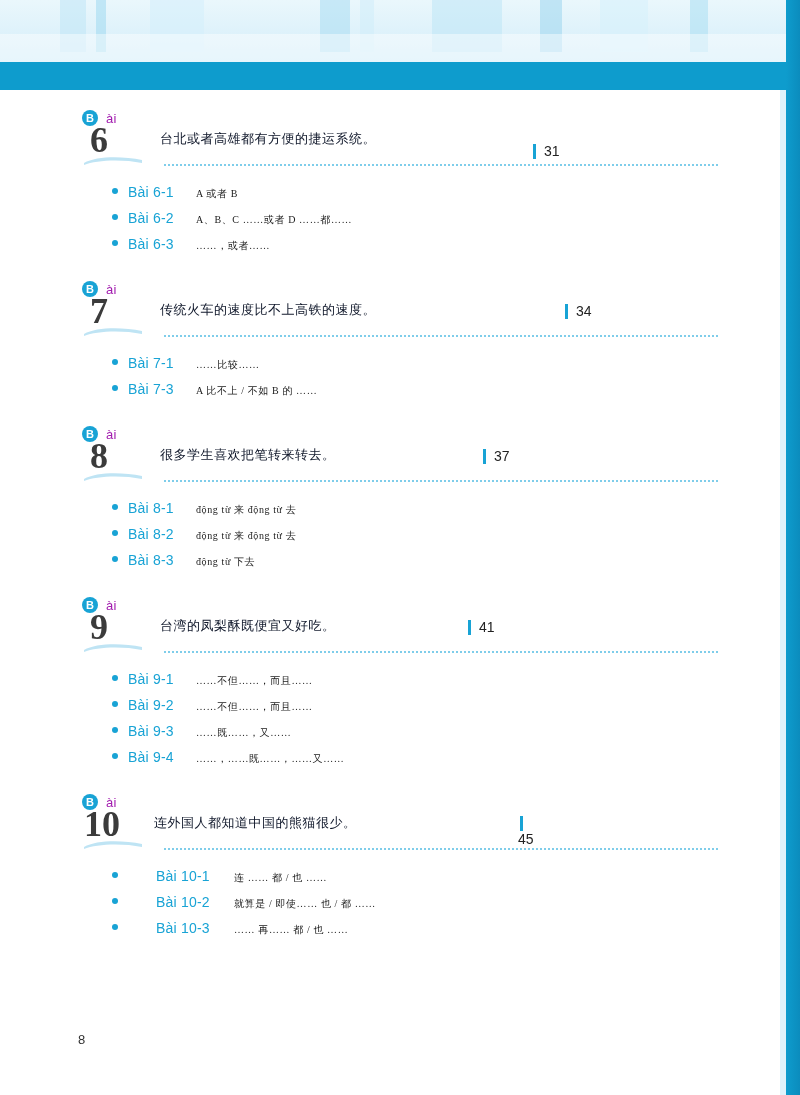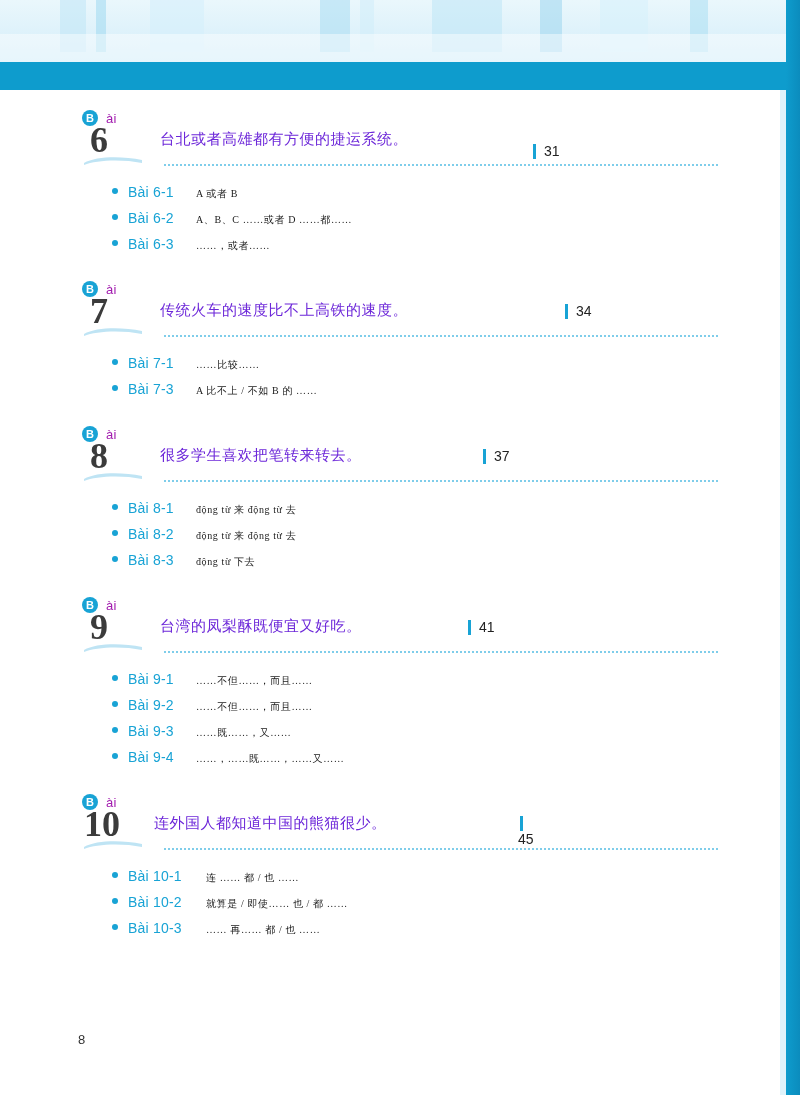--- a/index.html
+++ b/index.html
@@ -127,22 +127,22 @@
     left: 4px;
     top: 46px;
     width: 62px;
     height: 12px;
   }
 
   .unit-title {
     position: absolute;
     left: 82px;
     top: 22px;
-    font-size: 15px;
-    color: #6d28d9;
+    font-size: 13px;
+    color: #0f172a;
     letter-spacing: .5px;
     white-space: nowrap;
   }
 
   .page-ref {
     position: absolute;
     top: 24px;
     font-size: 14px;
     color: #222;
     display: flex;
@@ -184,21 +184,21 @@
     position: relative;
     top: -3px;
   }
   .sub-code {
     color: #18a3d5;
     font-size: 14px;
     width: 68px;
     flex: 0 0 auto;
     letter-spacing: .2px;
   }
-  .sub-code.wide { width: 78px; }
+  .sub-code.wide { width: 78px; margin-left: 28px; }
   .sub-text {
     color: #1a1a1a;
     font-size: 10px;
     font-family: "Liberation Serif", serif;
     letter-spacing: .6px;
   }
 
   .folio {
     position: absolute;
     left: 78px;

